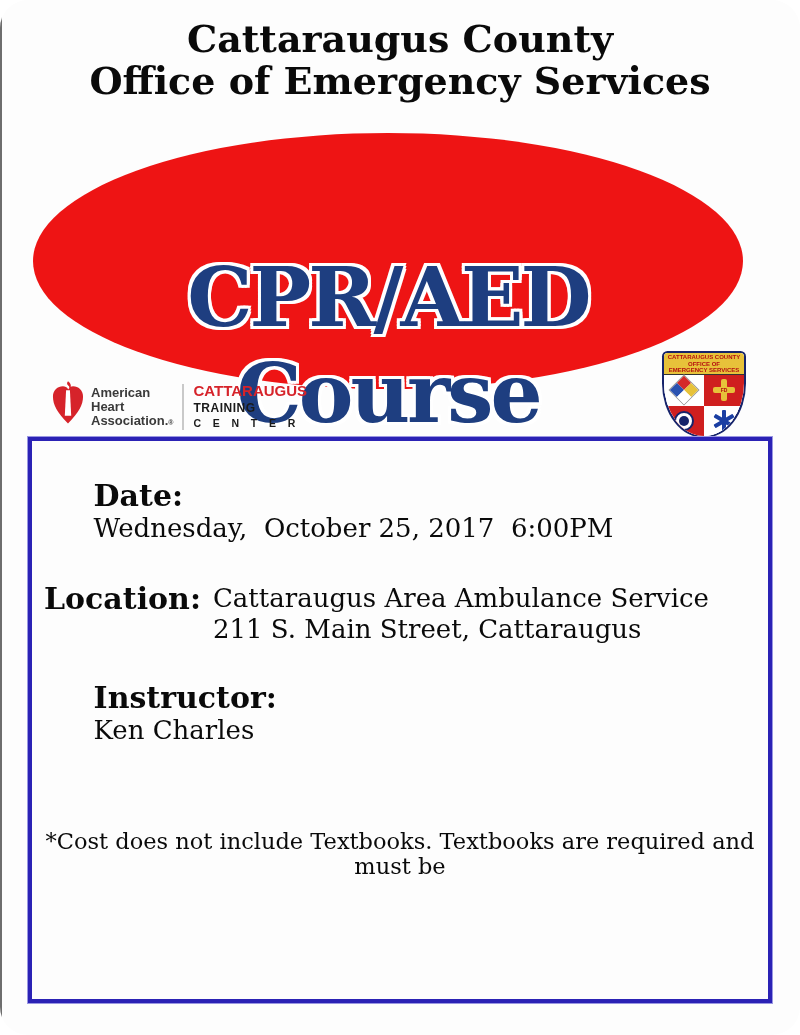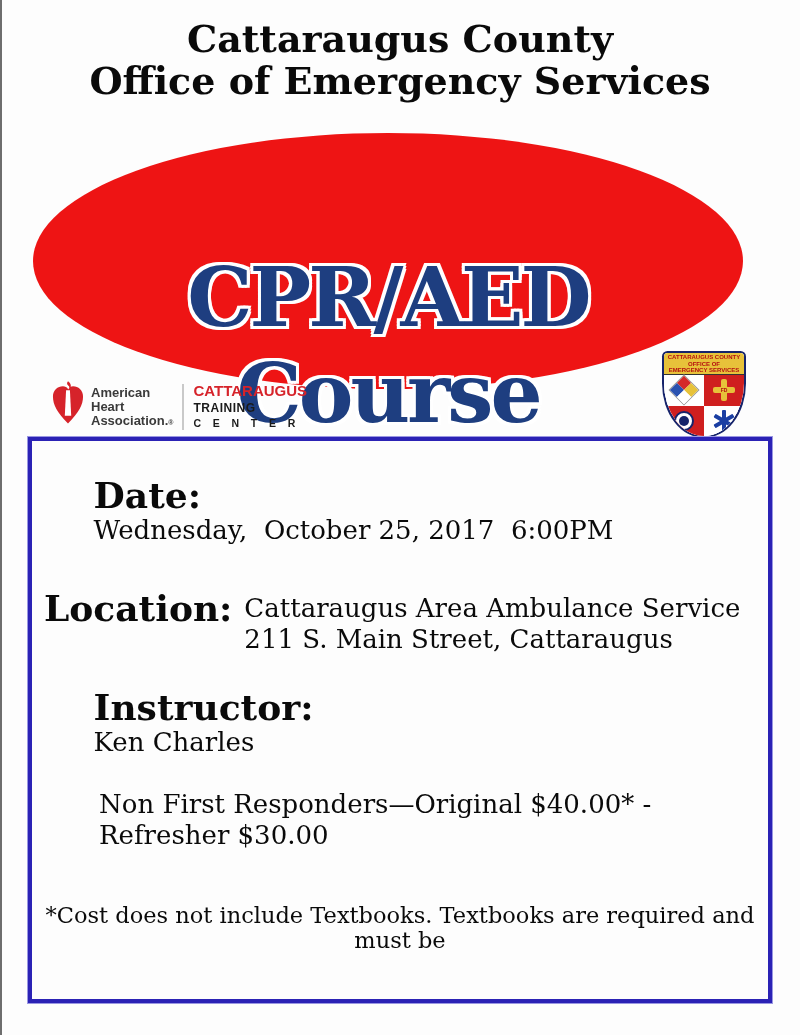--- a/index.html
+++ b/index.html
@@ -1,17 +1,17 @@
 <!DOCTYPE html>
 <html style="--banner-red: #ee1414; --banner-text-blue: #1e3e80; --box-border: #2b22b5; --link-blue: #0b65d8; --aha-red: #d6232a; --badge-gold: #e7c23a; --badge-navy: #16246b; --badge-red: #cf1f1f; --star-blue: #1b3fa3;"><head>
 <meta charset="utf-8">
 <style>
   html,body{margin:0;padding:0;background:#ffffff;}
   #page{position:relative;width:800px;height:1035px;background:#fdfdfd;overflow:hidden;
-        font-family:"DejaVu Serif",serif;color:#0a0a0a;}
+        font-family:"DejaVu Serif",serif;color:#0a0a0a;border-radius:28px;}
   .scan-edge{position:absolute;left:0;top:0;width:2px;height:100%;background:#6e6e6e;}
 
   
   .title{position:absolute;top:18px;left:0;width:100%;text-align:center;
          font-weight:bold;font-size:38px;line-height:42px;letter-spacing:0px;}
 
   
   .ellipse{position:absolute;left:33px;top:133px;width:710px;height:256px;
            background:var(--banner-red,#ee1414);border-radius:50%;}
   .banner-line{position:absolute;left:0;width:100%;text-align:center;font-weight:bold;
@@ -59,23 +59,23 @@
   .dhs-core{width:10px;height:10px;border-radius:50%;background:#16246b;}
   .sol{position:relative;width:22px;height:22px;}
   .sol span{position:absolute;left:9px;top:0;width:4px;height:22px;background:var(--star-blue,#1b3fa3);border-radius:1px;}
   .sol .r60{transform:rotate(60deg);} .sol .r120{transform:rotate(120deg);}
 
   
   .box{position:absolute;left:28px;top:437px;width:744px;height:566px;box-sizing:border-box;
        border:4px solid var(--box-border,#2b22b5);box-shadow:0 0 0 1px #9a97e2;
        padding:4px 12px;background:#fdfdfd;}
   .row{font-size:26px;line-height:31px;white-space:pre-wrap;}
-  .lbl{font-size:36px;font-weight:bold;}
+  .lbl{font-size:30px;font-weight:bold;}
   .mt-date{margin-top:4px;}
-  .loc-row{margin-top:16px;display:flex;gap:12px;}
+  .loc-row{margin-top:8px;display:flex;gap:12px;}
   .mt-inst{margin-top:6px;}
   .mt-price{margin-top:16px;}
   .price-l2{margin-left:55px;}
   .fine{margin-top:2px;font-size:22.5px;line-height:25px;text-align:center;white-space:pre-wrap;}
 </style>
 </head>
 <body>
 
 <div id="page">
   <div class="scan-edge"></div>
@@ -157,21 +157,20 @@
     <div class="row loc-row">
       <span class="lbl">Location:</span>
       <span><span>Cattaraugus Area Ambulance Service</span><br><span>211 S. Main Street, Cattaraugus</span></span>
     </div>
 
     <div class="row mt-inst">
       <span class="lbl">Instructor:</span>
       <span>Ken Charles</span>
     </div>
 
-    <div class="row price-l2">Non First Responders—Original $40.00* - Refresher $30.00</div>
 
     <div class="fine">
       <div>*Cost does not include Textbooks. Textbooks are required and must be</div>
       
       
       
     </div>
 
   </div>
 </div>

